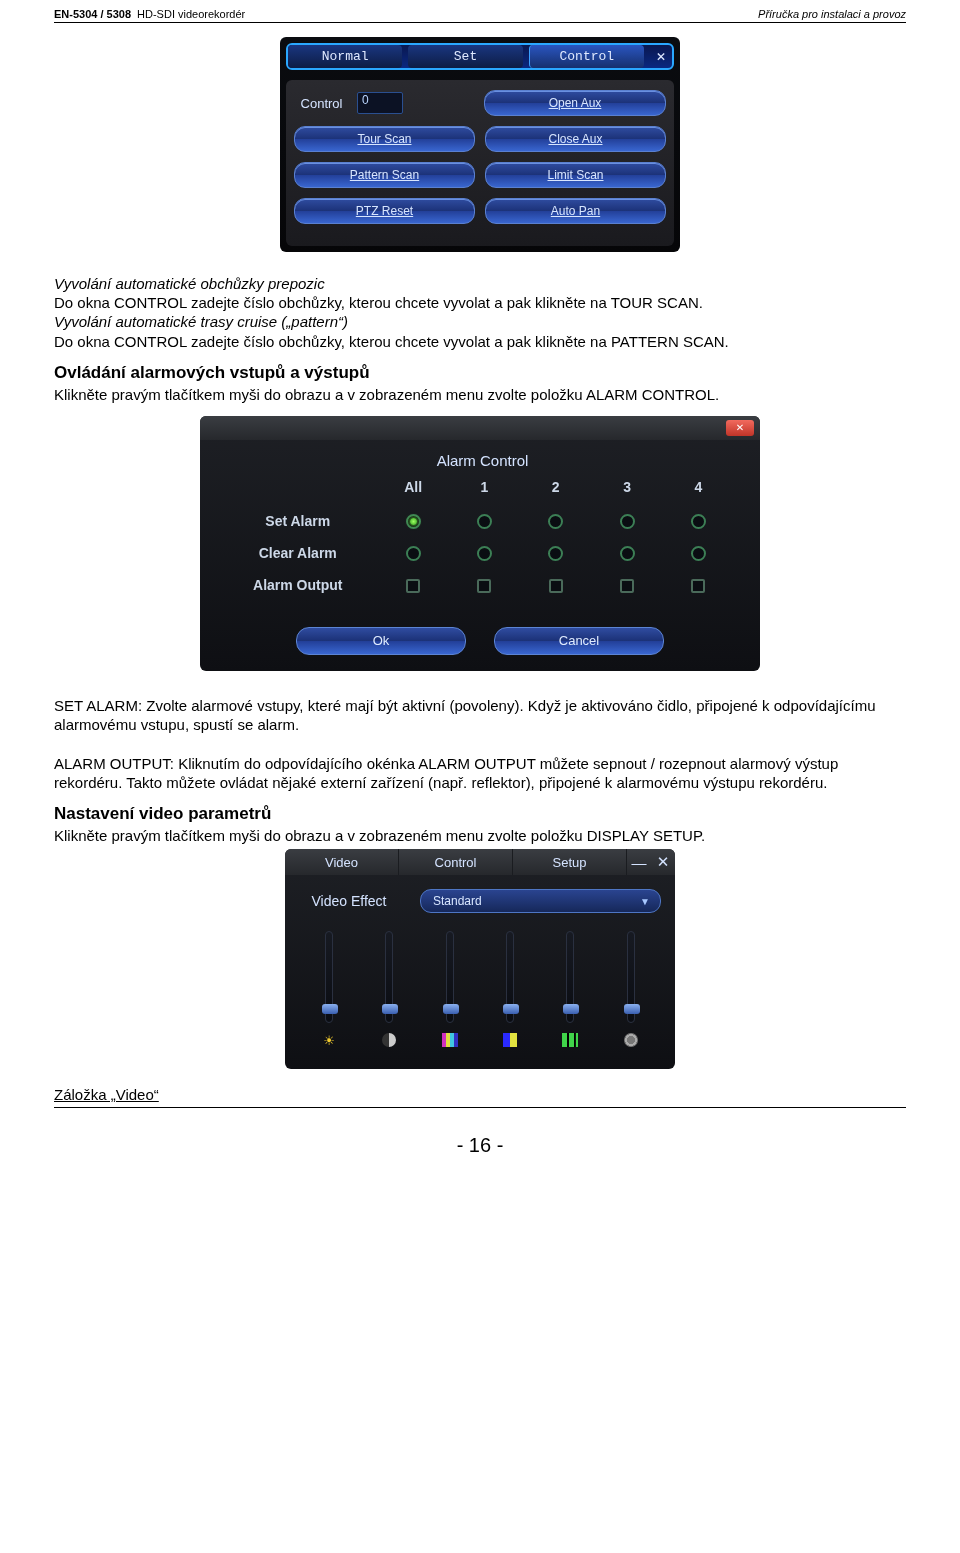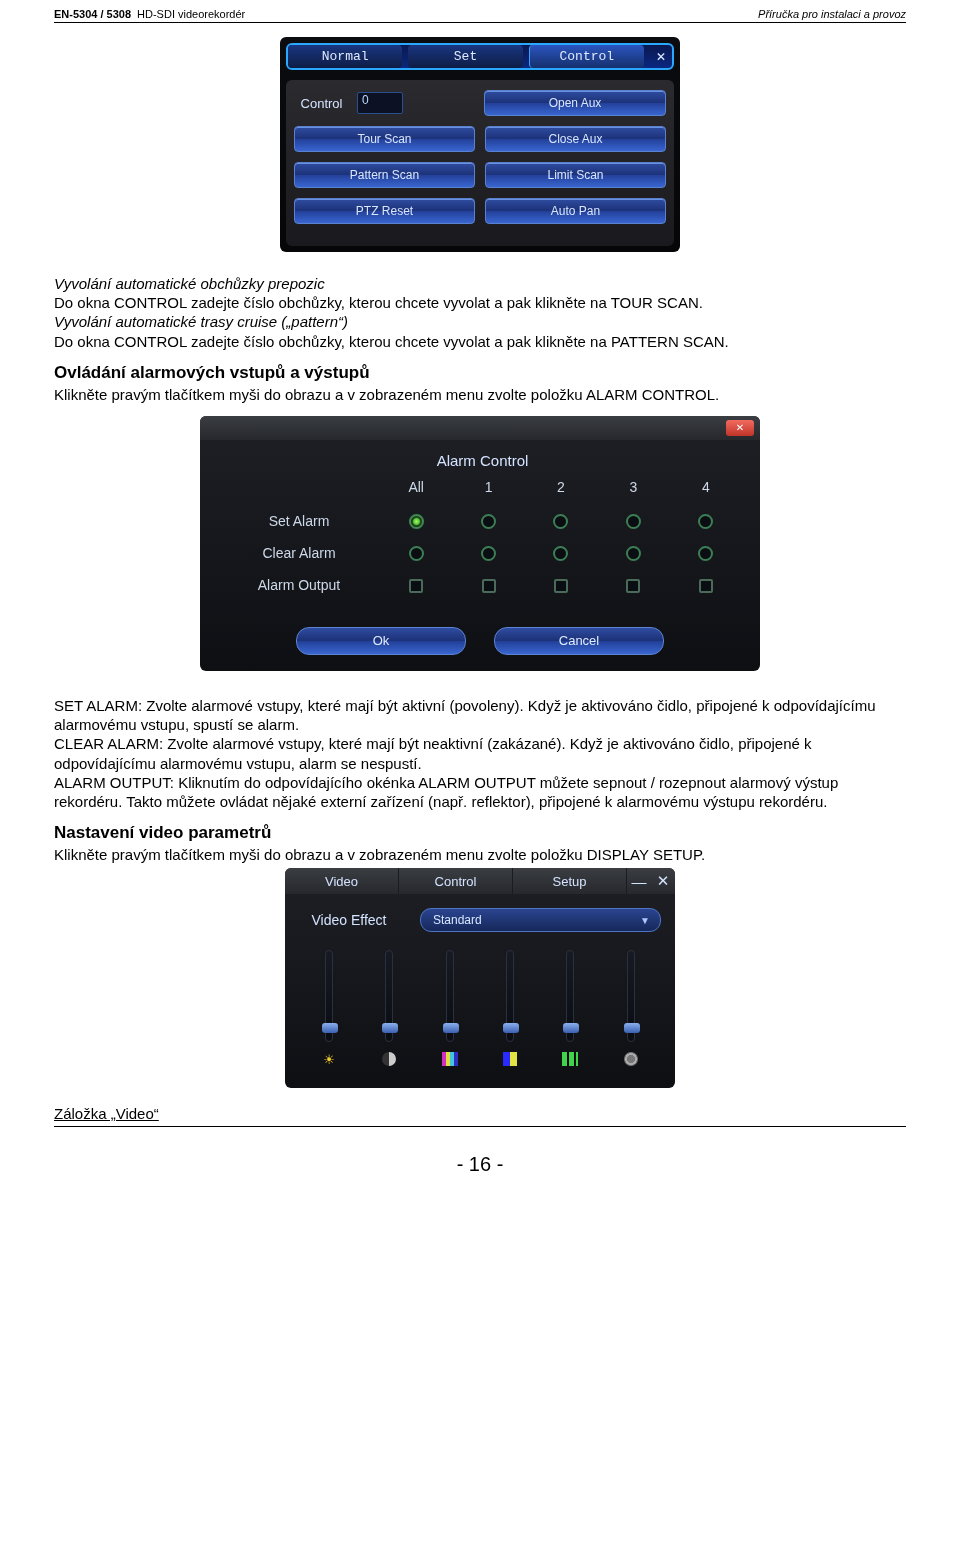--- a/index.html
+++ b/index.html
@@ -72,28 +72,29 @@
   }
   .ptz-row { display: flex; gap: 10px; margin-bottom: 10px; align-items: center; }
   .ptz-label-row { flex: 1; display: flex; align-items: center; gap: 8px; }
   .ptz-label { color: #d4e3ff; font-size: 13px; min-width: 55px; }
   .ptz-input { width: 46px; height: 22px; background: #0c1224; color: #bcd6ff; font-size: 12px; text-align: left; padding-left: 4px; border: 1px solid #2a4f90; border-radius: 2px; }
   .ptz-btn {
     flex: 1;
     height: 26px;
     background: linear-gradient(#2f4ca0 0%,#1c3278 50%,#23409a 51%,#3966d0 100%);
     border: 1px solid #5a80d0;
-    border-radius: 4px;
+    border-radius: 11px;
     color: #d8e6ff;
     font-size: 12px;
     display: flex;
     align-items: center;
     justify-content: center;
     cursor: pointer;
     box-shadow: inset 0 1px 0 #6a90e0;
+    text-decoration: underline;
   }
   .h2 { font-size: 17px; font-weight: bold; margin: 2px 0; }
   .para { margin: 1px 0 12px 0; line-height: 1.28; }
   .inline-italic { font-style: italic; }
   .alarm-figure {
     display: inline-block;
     width: 560px;
     background: linear-gradient(#1e2025,#0e0f13);
     border-radius: 6px;
     overflow: hidden;
@@ -117,23 +118,24 @@
     color: #fff;
     font-size: 10px;
     cursor: pointer;
   }
   .alarm-title {
     color: #d4e3ff;
     font-size: 15px;
     padding: 12px 13px 10px 18px;
   }
   .alarm-grid {
-    padding: 0 18px 18px 18px;
+    padding: 0 26px 18px 18px;
     color: #cdd8e8;
     font-size: 14px;
+    font-weight: bold;
   }
   .alarm-head { display: flex; margin-bottom: 10px; }
   .alarm-head .spacer { width: 170px; }
   .alarm-head .col, .alarm-data .cell { width: 76px; text-align: center; }
   .alarm-data { display: flex; align-items: center; height: 32px; }
   .alarm-data .rlabel { width: 170px; }
   .radio {
     display: inline-block;
     width: 15px; height: 15px;
     border: 2px solid #3c7f55;
@@ -319,21 +321,21 @@
       </div>
       <div class="alarm-btns">
         <div class="alarm-btn">Ok</div>
         <div class="alarm-btn">Cancel</div>
       </div>
     </div>
   </div>
 
   <div class="para">
     <span>SET ALARM: Zvolte alarmové vstupy, které mají být aktivní (povoleny). Když je aktivováno čidlo, připojené k odpovídajícímu alarmovému vstupu, spustí se alarm.</span><br>
-    <span>CLEAR ALARM: Zvolte alarmové vstupy, které mají být neaktivní (zakázané). Když je aktivováno čidlo, připojené k odpovídajícímu alarmovému vstupu, alarm se nespustí.</span><br>
+    <br>
     <span>ALARM OUTPUT: Kliknutím do odpovídajícího okénka ALARM OUTPUT můžete sepnout / rozepnout alarmový výstup rekordéru. Takto můžete ovládat nějaké externí zařízení (např. reflektor), připojené k alarmovému výstupu rekordéru.</span>
   </div>
 
   <div class="h2">Nastavení video parametrů</div>
   <div class="para" style="margin-bottom:4px">Klikněte pravým tlačítkem myši do obrazu a v zobrazeném menu zvolte položku DISPLAY SETUP.</div>
 
   <div class="figure-wrap" style="margin-top:2px;margin-bottom:14px;">
     <div class="display-figure">
       <div class="display-tabs">
         <div class="display-tab">Video</div>

